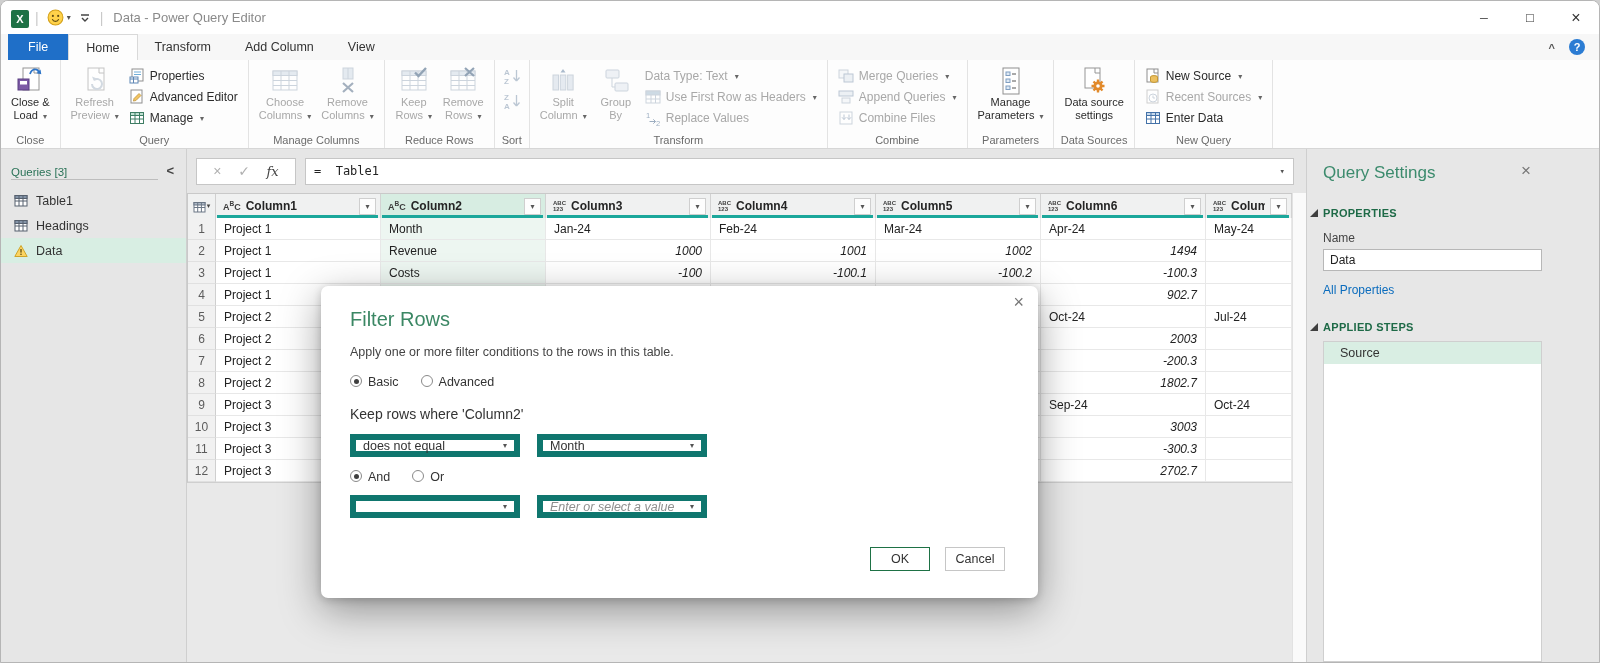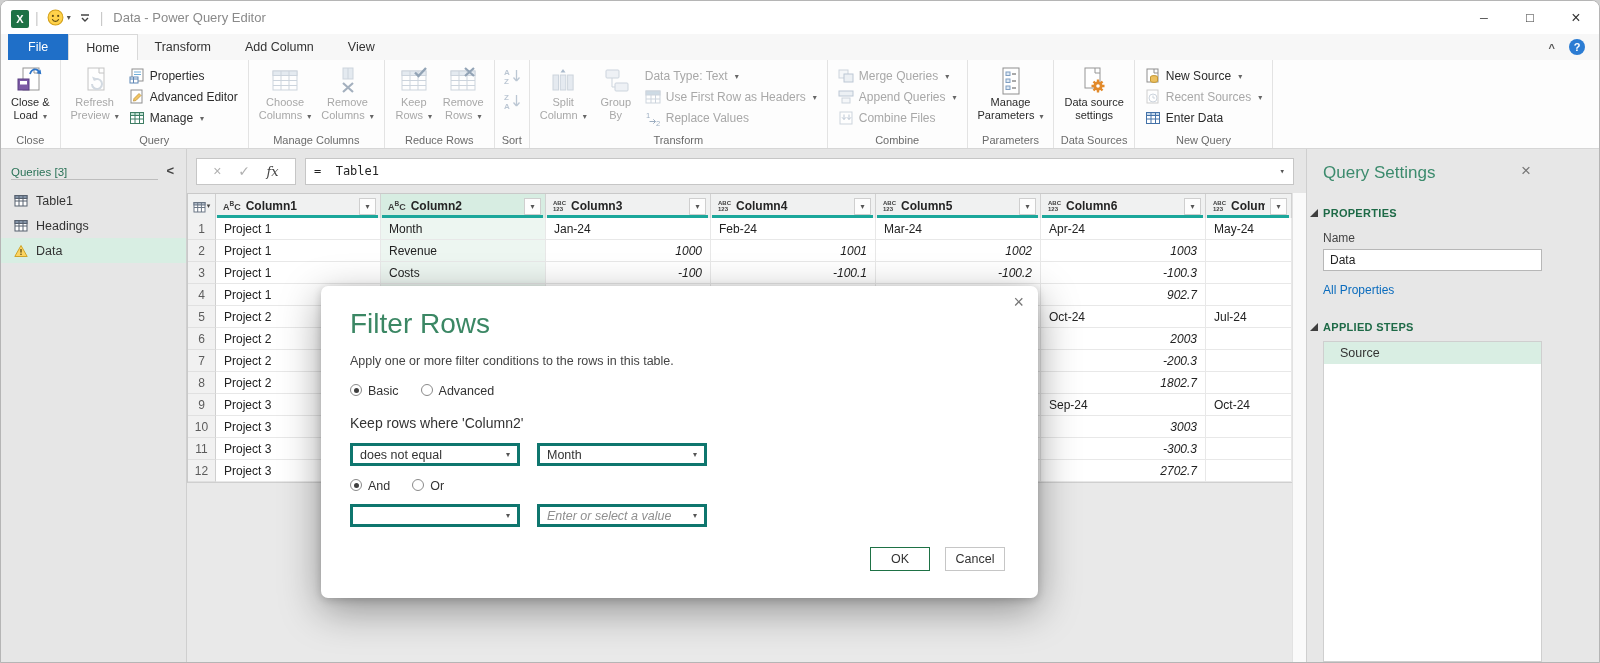--- a/index.html
+++ b/index.html
@@ -90,29 +90,29 @@
   .name-label { font-size:12px; color:#444; margin-top:12px; }
   .name-input { width:219px; height:22px; border:1px solid #b7b7b7; font-size:12px; color:#222; padding:0 6px; margin-top:4px; font-family:inherit; background:#fff; }
   .all-props { font-size:12px; color:#0b6cbd; margin-top:12px; }
   .steps-box { width:219px; background:#fff; border:1px solid #cfcfcf; margin-top:8px; flex:1; }
   .step { height:22px; display:flex; align-items:center; padding-left:16px; font-size:12.5px; color:#333; }
   .step.selected { background:#d9eee3; }
 
   
   .dialog { position:absolute; left:320px; top:285px; width:717px; height:312px; background:#fff; border-radius:7px; box-shadow:0 12px 40px rgba(0,0,0,.38), 0 2px 8px rgba(0,0,0,.18); padding:20px 33px 0 29px; }
   .dlg-close { position:absolute; top:6px; right:14px; font-size:18px; color:#777; }
-  .dlg-title { font-size:28px; font-weight:400; color:#3b8764; margin-top:2px; }
+  .dlg-title { font-size:20px; font-weight:400; color:#3b8764; margin-top:2px; }
   .dlg-sub { font-size:12.5px; color:#444; margin-top:14px; }
   .radio-row { display:flex; align-items:center; gap:22px; margin-top:16px; font-size:12.5px; color:#333; }
   .radio-opt { display:flex; align-items:flex-start; gap:6px; }
   .radio { width:12px; height:12px; border:1px solid #8a8a8a; border-radius:50%; background:#fff; position:relative; flex:none; }
   .radio.sel::after { content:""; position:absolute; left:2.5px; top:2.5px; width:5px; height:5px; border-radius:50%; background:#3f3f3f; }
   .keep-label { font-size:14px; color:#333; margin-top:17px; }
   .cond-row { display:flex; gap:17px; margin-top:12px; }
-  .select { width:170px; height:23px; border:3px solid #0f766e; background:#fff; display:flex; align-items:center; padding:0 7px; font-size:12.5px; color:#333; }
+  .select { width:170px; height:23px; border:6px solid #0f766e; background:#fff; display:flex; align-items:center; padding:0 7px; font-size:12.5px; color:#333; }
   .select .sel-text { flex:1; white-space:nowrap; overflow:hidden; }
   .select .schev { color:#555; font-size:8px; }
   .select.placeholder .sel-text { font-style:italic; color:#8f8f8f; }
   .dlg-buttons { position:absolute; right:33px; bottom:27px; display:flex; gap:15px; }
   .dlg-btn { width:60px; height:24px; background:#fff; border:1px solid #c6c6c6; font-size:12.5px; color:#333; font-family:inherit; }
   .dlg-btn.ok { border:1px solid #1e7145; }
 </style>
 </head>
 <body>
 
@@ -590,21 +590,21 @@
               <div class="gc" style="width: 165px;">Apr-24</div>
               <div class="gc" style="flex: 1 1 0%;">May-24</div>
             </div>
             <div class="grow">
               <div class="rn">2</div>
               <div class="gc" style="width: 165px;">Project 1</div>
               <div class="gc selc" style="width: 165px;">Revenue</div>
               <div class="gc num" style="width: 165px;">1000</div>
               <div class="gc num" style="width: 165px;">1001</div>
               <div class="gc num" style="width: 165px;">1002</div>
-              <div class="gc num" style="width: 165px;">1003</div>
+              <div class="gc num" style="width: 165px;">1494</div>
               <div class="gc" style="flex: 1 1 0%;"></div>
             </div>
             <div class="grow">
               <div class="rn">3</div>
               <div class="gc" style="width: 165px;">Project 1</div>
               <div class="gc selc" style="width: 165px;">Costs</div>
               <div class="gc num" style="width: 165px;">-100</div>
               <div class="gc num" style="width: 165px;">-100.1</div>
               <div class="gc num" style="width: 165px;">-100.2</div>
               <div class="gc num" style="width: 165px;">-100.3</div>

